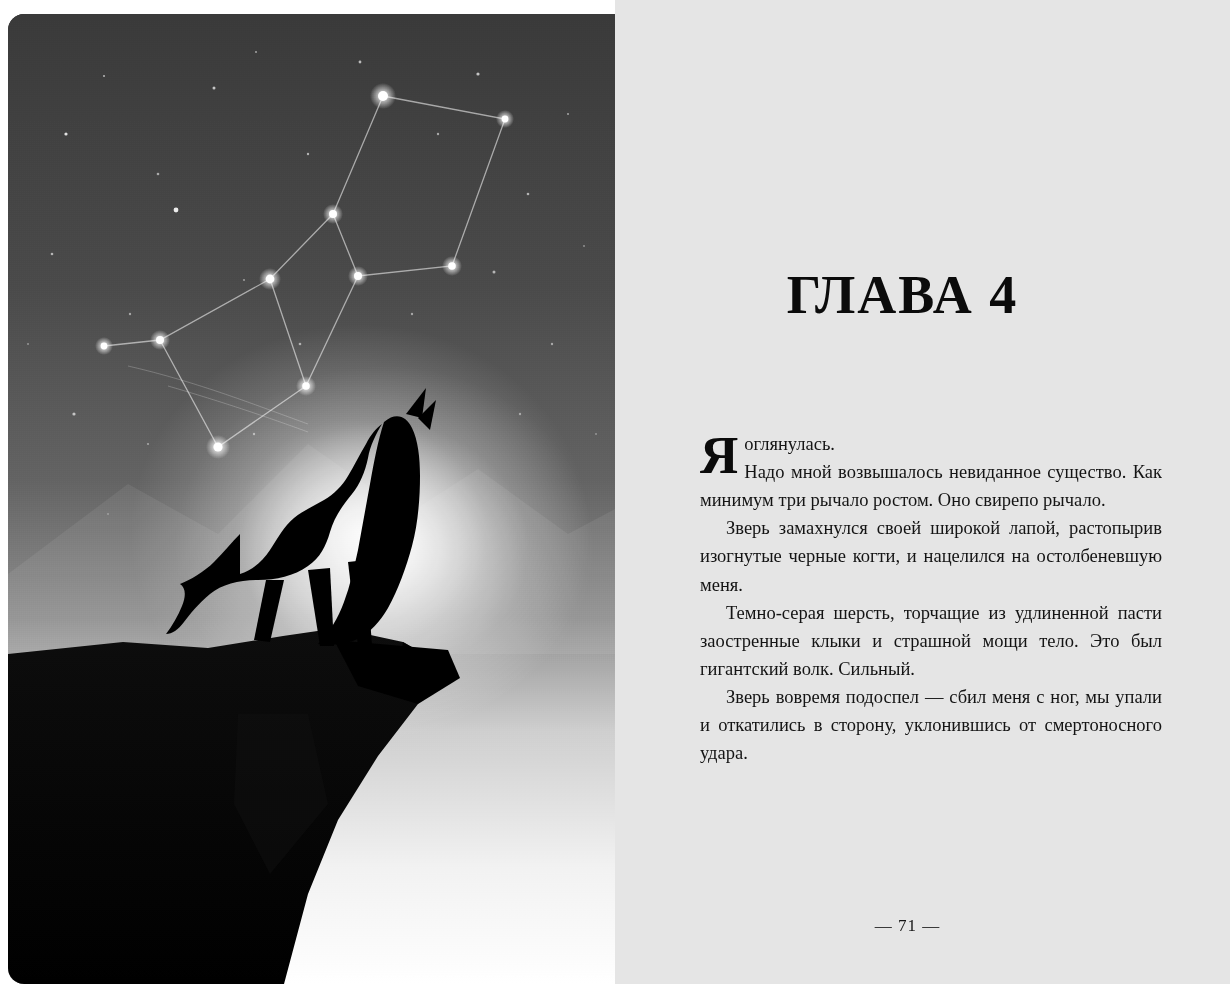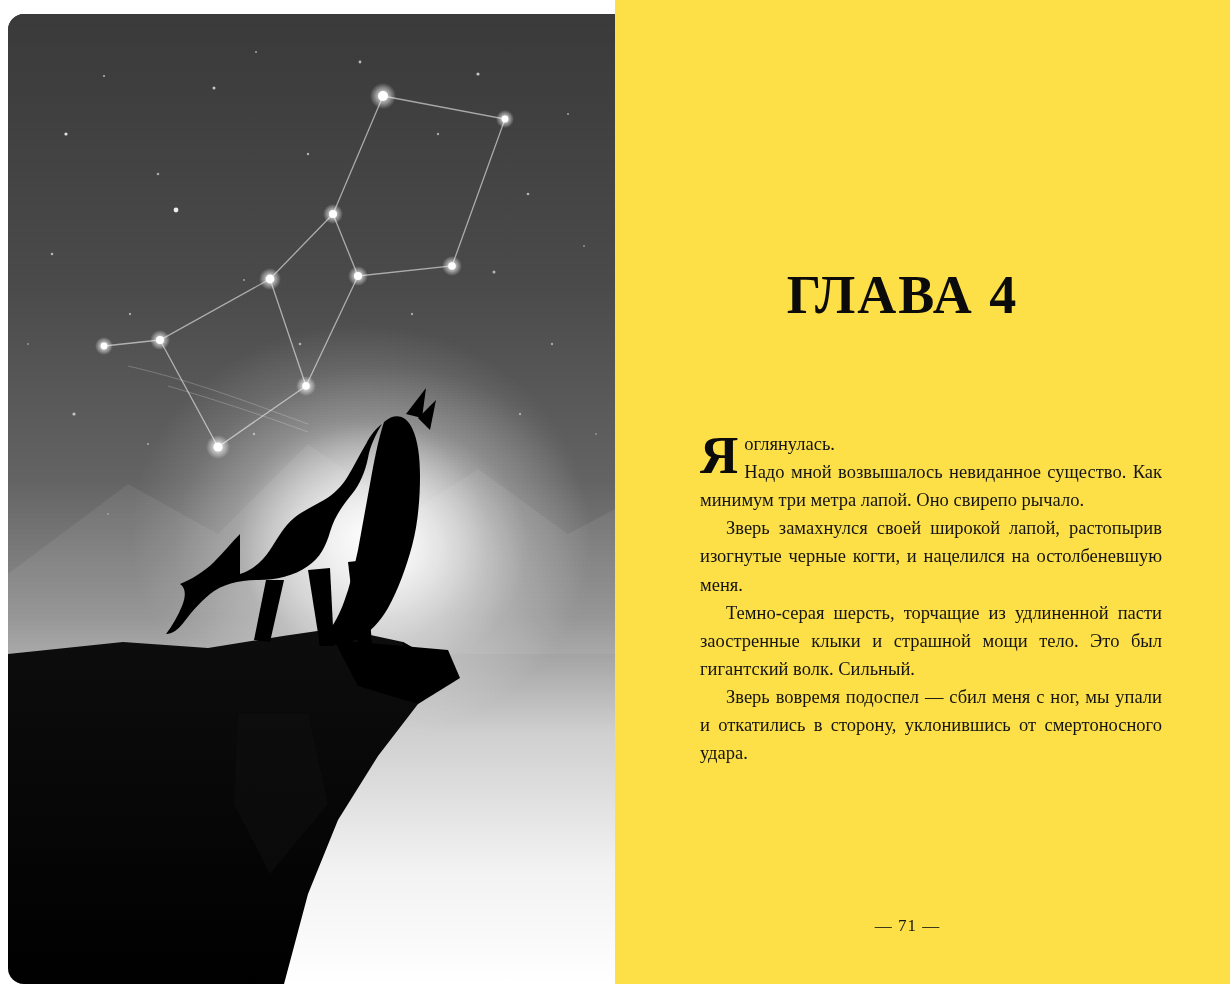--- a/index.html
+++ b/index.html
@@ -61,21 +61,21 @@
       repeating-linear-gradient(90deg, rgba(255,255,255,.04) 0px, rgba(255,255,255,.04) 1px, rgba(0,0,0,.03) 1px, rgba(0,0,0,.03) 2px);
     mix-blend-mode: overlay;
   }
   .illustration svg { position: absolute; inset: 0; width: 100%; height: 100%; display: block; }
 
   
   .page-right {
     position: relative;
     width: 615px;
     height: 984px;
-    background: #fde047;
+    background: #e5e5e5;
   }
 
   .chapter-title {
     position: absolute;
     left: 0;
     right: 0;
     top: 228px;
     text-align: center;
     font-family: "Liberation Serif", serif;
     font-size: 54px;
@@ -300,21 +300,21 @@
   </div>
 
   <div class="page-right">
 
     <h1 class="chapter-title">ГЛАВА 4</h1>
 
     <div class="body-text">
 
       <p class="first">
         <span class="dropcap">Я</span><span>оглянулась.</span><br>
-        <span>Надо мной возвышалось невиданное существо. Как минимум три метра лапой. Оно свирепо рычало.</span>
+        <span>Надо мной возвышалось невиданное существо. Как минимум три рычало ростом. Оно свирепо рычало.</span>
       </p>
 
       <p>Зверь замахнулся своей широкой лапой, растопырив изогнутые черные когти, и нацелился на остолбеневшую меня.</p>
 
       <p>Темно-серая шерсть, торчащие из удлиненной пасти заостренные клыки и страшной мощи тело. Это был гигантский волк. Сильный.</p>
 
       <p>Зверь вовремя подоспел — сбил меня с ног, мы упали и откатились в сторону, уклонившись от смертоносного удара.</p>
 
     </div>
 

